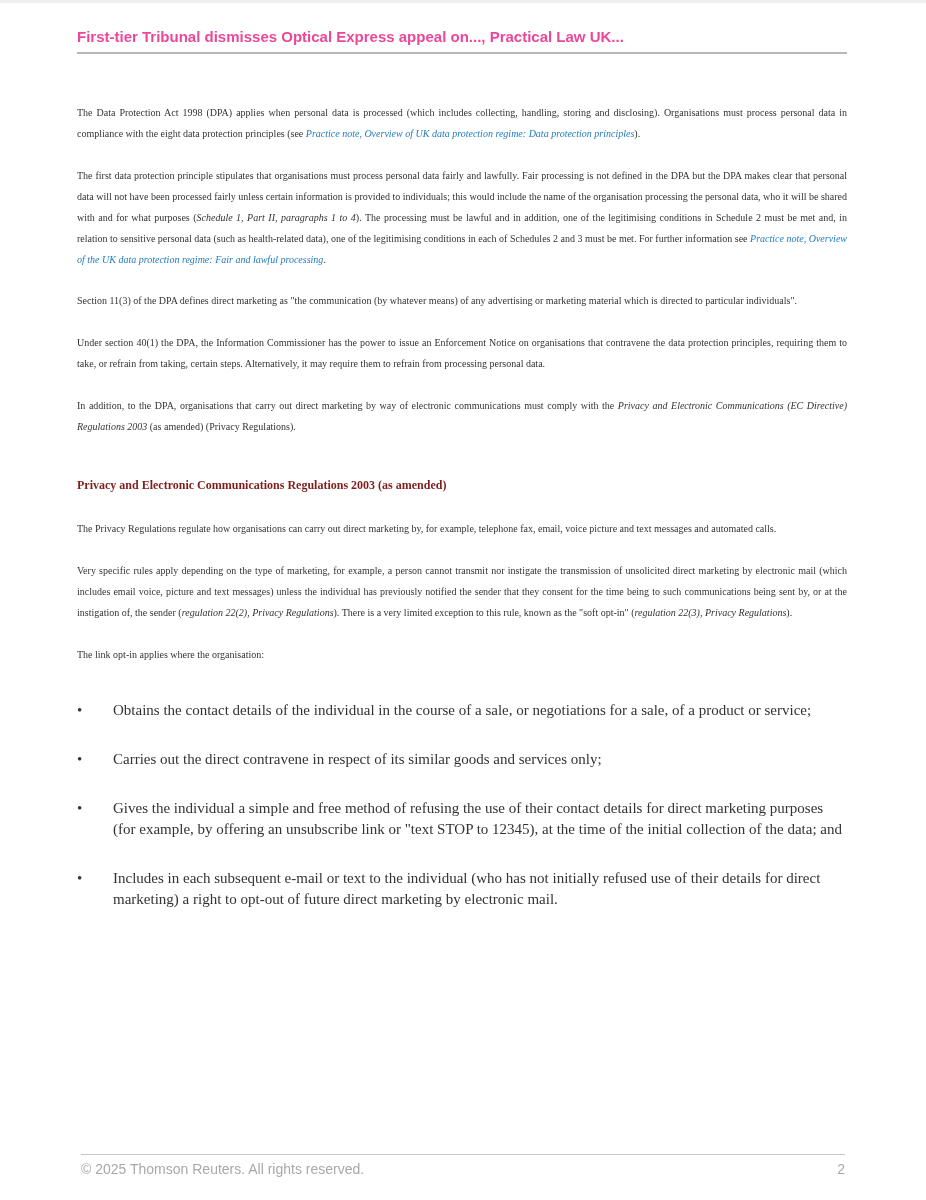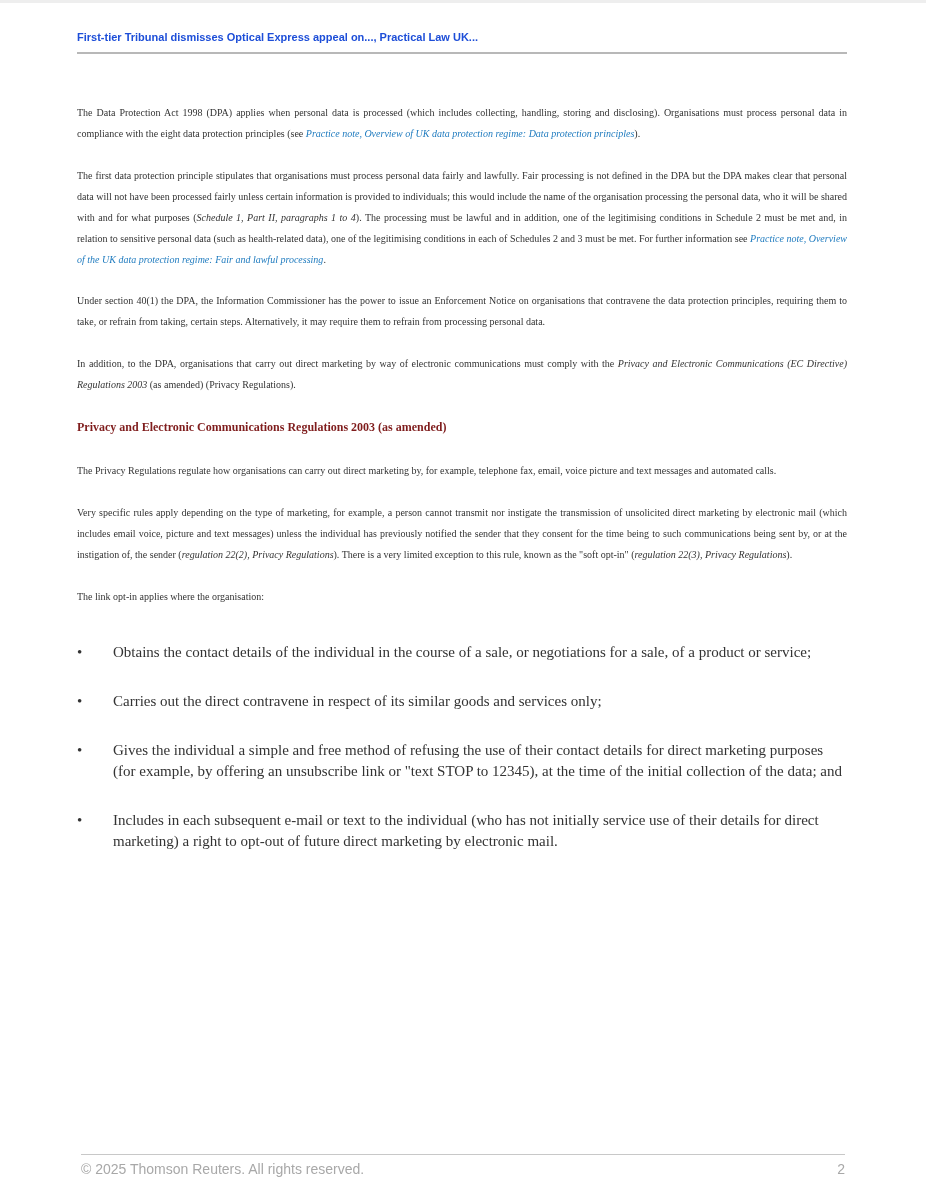--- a/index.html
+++ b/index.html
@@ -3,21 +3,21 @@
   <meta charset="utf-8">
   <style>
     html, body { margin: 0; padding: 0; }
     body {
       width: 926px; height: 1200px; background: #ffffff; position: relative; overflow: hidden;
       font-family: "Liberation Serif", serif; color: #333333;
     }
     .top-strip { position: absolute; left: 0; top: 0; width: 926px; height: 3px; background: #eeeeee; }
     .header {
       position: absolute; left: 77px; top: 28px; width: 770px;
-      font-family: "Liberation Sans", sans-serif; font-weight: bold; font-size: 11px; color: #1d4ed8;
+      font-family: "Liberation Sans", sans-serif; font-weight: bold; font-size: 15px; color: #ec4899;
       padding-bottom: 6px; border-bottom: 2px solid #b8b8b8; line-height: 18px;
     }
     .content { position: absolute; left: 77px; top: 102px; width: 770px; }
     p.para { margin: 0 0 21px 0; font-size: 10px; line-height: 21px; text-align: justify; }
     .link { color: #1f7bbf; font-style: italic; text-decoration: none; cursor: pointer; }
     em { }
     h2.section {
       margin: 0 0 21px 0; font-size: 12px; line-height: 24px; font-weight: bold; color: #7f1d1d;
     }
     ul.bullets { list-style: none; margin: 0; padding: 0; }
@@ -36,37 +36,38 @@
 
 <div class="header">
   <span>First-tier Tribunal dismisses Optical Express appeal on..., Practical Law UK...</span>
 </div>
 
 <div class="content">
   <p class="para"><span>The Data Protection Act 1998 (DPA) applies when personal data is processed (which includes collecting, handling, storing and disclosing). Organisations must process personal data in compliance with the eight data protection principles (see </span><a class="link">Practice note, Overview of UK data protection regime: Data protection principles</a><span>).</span></p>
 
   <p class="para" style="margin-bottom:20px;"><span>The first data protection principle stipulates that organisations must process personal data fairly and lawfully. Fair processing is not defined in the DPA but the DPA makes clear that personal data will not have been processed fairly unless certain information is provided to individuals; this would include the name of the organisation processing the personal data, who it will be shared with and for what purposes (</span><em>Schedule 1, Part II, paragraphs 1 to 4</em><span>). The processing must be lawful and in addition, one of the legitimising conditions in Schedule 2 must be met and, in relation to sensitive personal data (such as health-related data), one of the legitimising conditions in each of Schedules 2 and 3 must be met. For further information see </span><a class="link">Practice note, Overview of the UK data protection regime: Fair and lawful processing</a><span>.</span></p>
 
+  <p class="para">Section 11(3) of the DPA defines direct marketing as "the communication (by whatever means) of any advertising or marketing material which is directed to particular individuals".</p>
 
   <p class="para">Under section 40(1) the DPA, the Information Commissioner has the power to issue an Enforcement Notice on organisations that contravene the data protection principles, requiring them to take, or refrain from taking, certain steps. Alternatively, it may require them to refrain from processing personal data.</p>
 
-  <p class="para" style="margin-bottom:20px;"><span>In addition, to the DPA, organisations that carry out direct marketing by way of electronic communications must comply with the </span><em>Privacy and Electronic Communications (EC Directive) Regulations 2003</em><span> (as amended) (Privacy Regulations).</span></p>
+  <p class="para" style="margin-bottom:36px;"><span>In addition, to the DPA, organisations that carry out direct marketing by way of electronic communications must comply with the </span><em>Privacy and Electronic Communications (EC Directive) Regulations 2003</em><span> (as amended) (Privacy Regulations).</span></p>
 
   <h2 class="section">Privacy and Electronic Communications Regulations 2003 (as amended)</h2>
 
   <p class="para">The Privacy Regulations regulate how organisations can carry out direct marketing by, for example, telephone fax, email, voice picture and text messages and automated calls.</p>
 
   <p class="para"><span>Very specific rules apply depending on the type of marketing, for example, a person cannot transmit nor instigate the transmission of unsolicited direct marketing by electronic mail (which includes email voice, picture and text messages) unless the individual has previously notified the sender that they consent for the time being to such communications being sent by, or at the instigation of, the sender (</span><em>regulation 22(2), Privacy Regulations</em><span>). There is a very limited exception to this rule, known as the "soft opt-in" (</span><em>regulation 22(3), Privacy Regulations</em><span>).</span></p>
 
   <p class="para" style="margin-bottom:35px;">The link opt-in applies where the organisation:</p>
 
   <ul class="bullets">
     <li><span class="bullet">•</span><span>Obtains the contact details of the individual in the course of a sale, or negotiations for a sale, of a product or service;</span></li>
     <li><span class="bullet">•</span><span>Carries out the direct contravene in respect of its similar goods and services only;</span></li>
     <li><span class="bullet">•</span><span>Gives the individual a simple and free method of refusing the use of their contact details for direct marketing purposes (for example, by offering an unsubscribe link or "text STOP to 12345), at the time of the initial collection of the data; and</span></li>
-    <li><span class="bullet">•</span><span>Includes in each subsequent e-mail or text to the individual (who has not initially service use of their details for direct marketing) a right to opt-out of future direct marketing by electronic mail.</span></li>
+    <li><span class="bullet">•</span><span>Includes in each subsequent e-mail or text to the individual (who has not initially refused use of their details for direct marketing) a right to opt-out of future direct marketing by electronic mail.</span></li>
   </ul>
 </div>
 
 <div class="footer">
   <span>© 2025 Thomson Reuters. All rights reserved.</span>
   <span>2</span>
 </div>
 
 </body></html>

